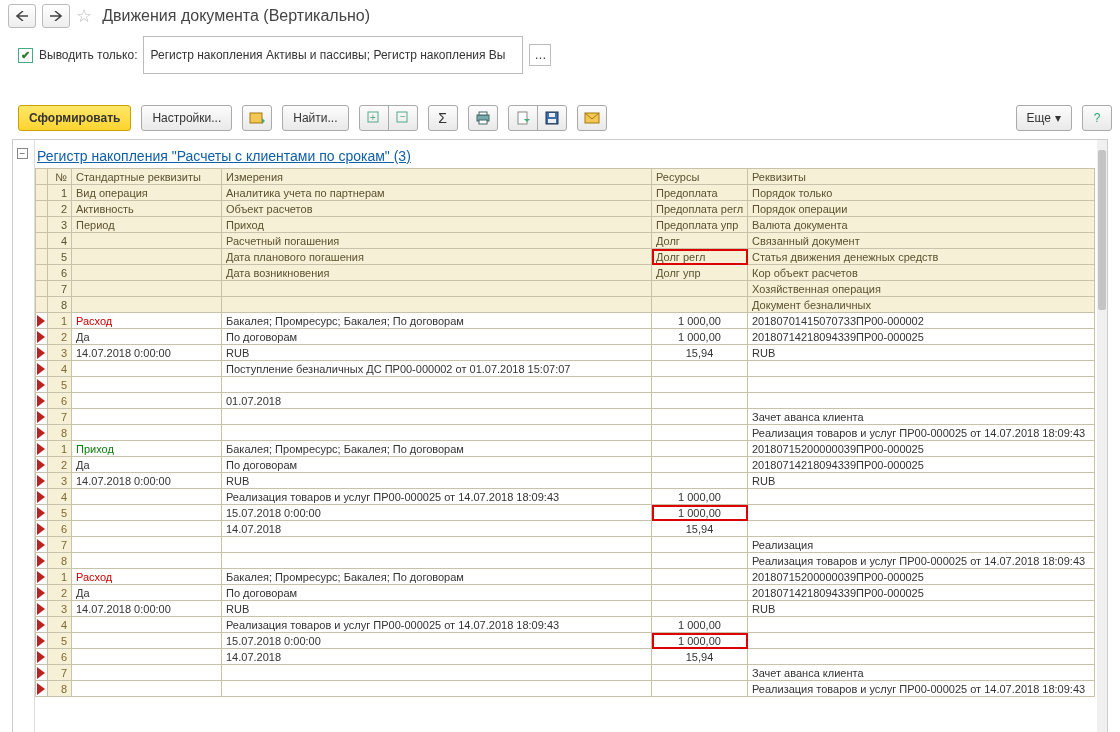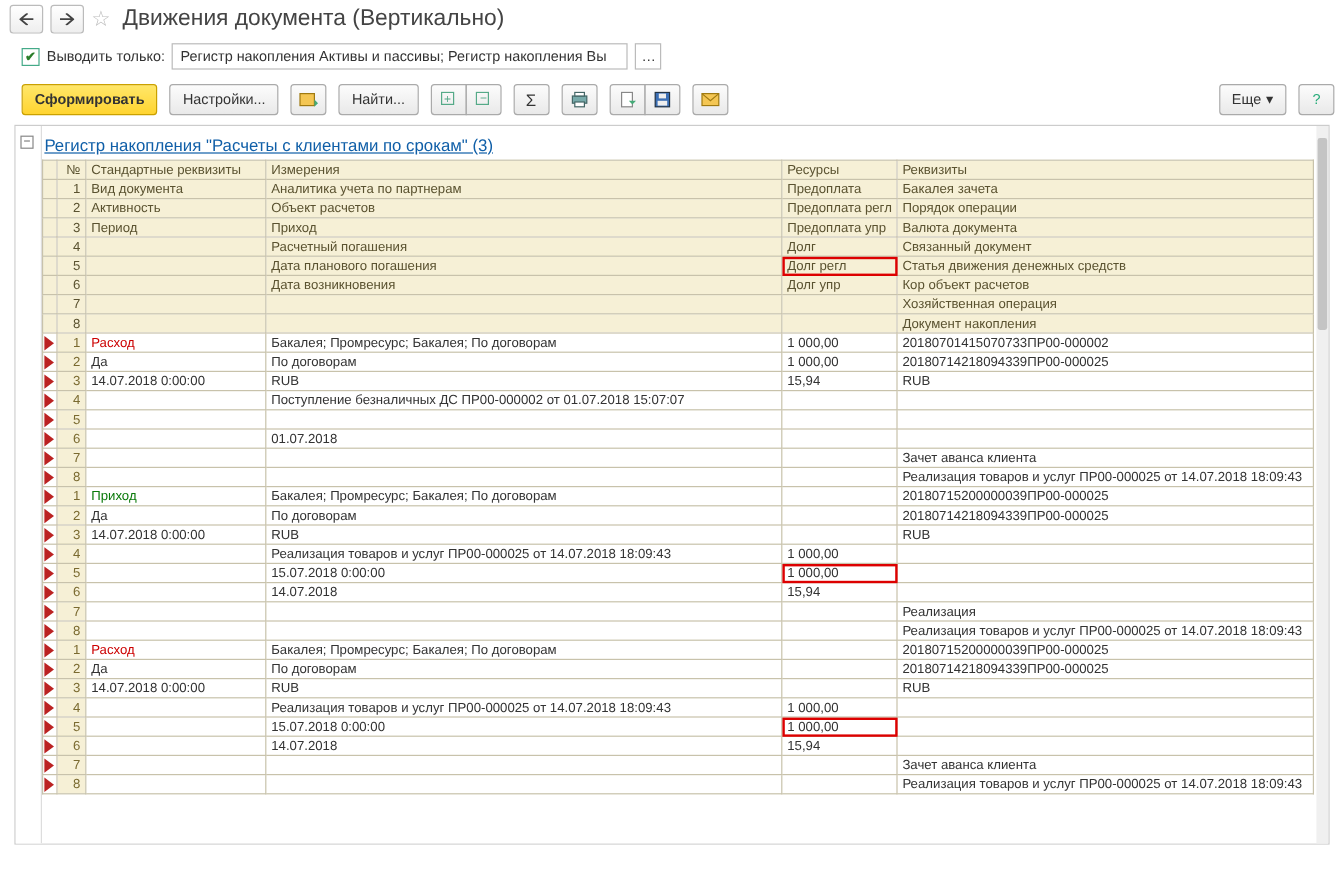--- a/index.html
+++ b/index.html
@@ -19,48 +19,49 @@
   }
   .nav-btn {
     width: 28px; height: 24px;
     border: 1px solid #bbb;
     background: linear-gradient(#fff,#eee);
     border-radius: 3px;
     display: inline-flex; align-items: center; justify-content: center;
     cursor: pointer;
   }
   .star-icon { color: #bbb; font-size: 18px; }
-  .page-title { font-size: 19px; color: #444; margin-left: 4px; }
+  .page-title { font-size: 16px; color: #444; margin-left: 4px; }
   .filter-row {
     display: flex; align-items: center; gap: 6px;
     padding: 4px 8px 8px 18px;
   }
   .checkbox {
     width: 15px; height: 15px; border: 1px solid #4a8; background:#fff;
     display:inline-flex; align-items:center; justify-content:center;
     color:#2a7d2a; font-weight:bold; font-size:11px;
   }
   .filter-input {
-    border:1px solid #bbb; background:#fff; height:22px; padding:2px 6px;
+    border:1px solid #bbb; background:#fff; height:38px; padding:2px 6px;
     width: 380px; display:flex; align-items:center; color:#333;
     font-size:12px;
   }
   .ellipsis-btn {
     border:1px solid #bbb; height:22px; width:22px; background:#fff;
     display:inline-flex; align-items:center; justify-content:center;
   }
   .toolbar {
     display:flex; align-items:center; gap:10px;
     padding: 4px 8px 8px 18px;
   }
   .btn {
     border:1px solid #aaa; background:linear-gradient(#fcfcfc,#e9e9e9);
     border-radius:3px; height:26px; padding:0 10px;
     display:inline-flex; align-items:center; gap:4px; cursor:pointer;
     font-size:12px;
+    margin-top:19px;
   }
   .btn-yellow {
     background: linear-gradient(#ffe76a,#ffd430);
     border-color:#caa100; font-weight:bold; color:#333;
   }
   .btn-icon { width:30px; padding:0; justify-content:center; }
   .btn-group { display:flex; gap:0; }
   .btn-group .btn-icon { border-radius:0; margin-left:-1px; }
   .btn-group .btn-icon:first-child { border-radius:3px 0 0 3px; margin-left:0; }
   .btn-group .btn-icon:last-child  { border-radius:0 3px 3px 0; }
@@ -101,21 +102,21 @@
   .num-col { width:26px; text-align:right; background:#f6f0d6; color:#7a6a30;}
   .row-marker {
     width:12px; padding:0 !important; background:#fff;
   }
   .marker-tri {
     width:0;height:0;border-top:6px solid transparent;border-bottom:6px solid transparent;
     border-left:8px solid #b22; margin:1px 0 0 1px;
   }
   .txt-red { color:#c00;margin-left:41px; }
   .txt-green { color:#0a7a0a;margin-left:28px; }
-  .alnr { text-align:left;margin-top:16px; }
+  .alnr { text-align:center;margin-top:16px; }
   .hl-red { outline:2px solid #d00; outline-offset:-2px; position:relative; z-index:2;}
   .scrollbar-v {
     position:absolute; right:0; top:0; bottom:0; width:10px; background:#f0f0f0;
   }
   .scroll-thumb { position:absolute; left:1px; width:8px; background:#c4c4c4; border-radius:2px;}
   svg { display:block; }
 </style>
 </head>
 <body>
 
@@ -229,24 +230,24 @@
             <td class="row-marker"></td>
             <td class="num-col">№</td>
             <td>Стандартные реквизиты</td>
             <td>Измерения</td>
             <td>Ресурсы</td>
             <td>Реквизиты</td>
           </tr>
           <tr class="hdr">
             <td class="row-marker"></td>
             <td class="num-col">1</td>
-            <td>Вид документа</td>
+            <td>Вид операция</td>
             <td>Аналитика учета по партнерам</td>
             <td>Предоплата</td>
-            <td>Бакалея зачета</td>
+            <td>Порядок только</td>
           </tr>
           <tr class="hdr">
             <td class="row-marker"></td>
             <td class="num-col">2</td>
             <td>Активность</td>
             <td>Объект расчетов</td>
             <td>Предоплата регл</td>
             <td>Порядок операции</td>
           </tr>
           <tr class="hdr">
@@ -288,21 +289,21 @@
             <td></td>
             <td></td>
             <td>Хозяйственная операция</td>
           </tr>
           <tr class="hdr">
             <td class="row-marker"></td>
             <td class="num-col">8</td>
             <td></td>
             <td></td>
             <td></td>
-            <td>Документ накопления</td>
+            <td>Документ безналичных</td>
           </tr>
           <tr>
             <td class="row-marker">
               <div class="marker-tri"></div>
             </td>
             <td class="num-col">1</td>
             <td class="txt-red">Расход</td>
             <td>Бакалея; Промресурс; Бакалея; По договорам</td>
             <td class="alnr">1 000,00</td>
             <td>20180701415070733ПР00-000002</td>

